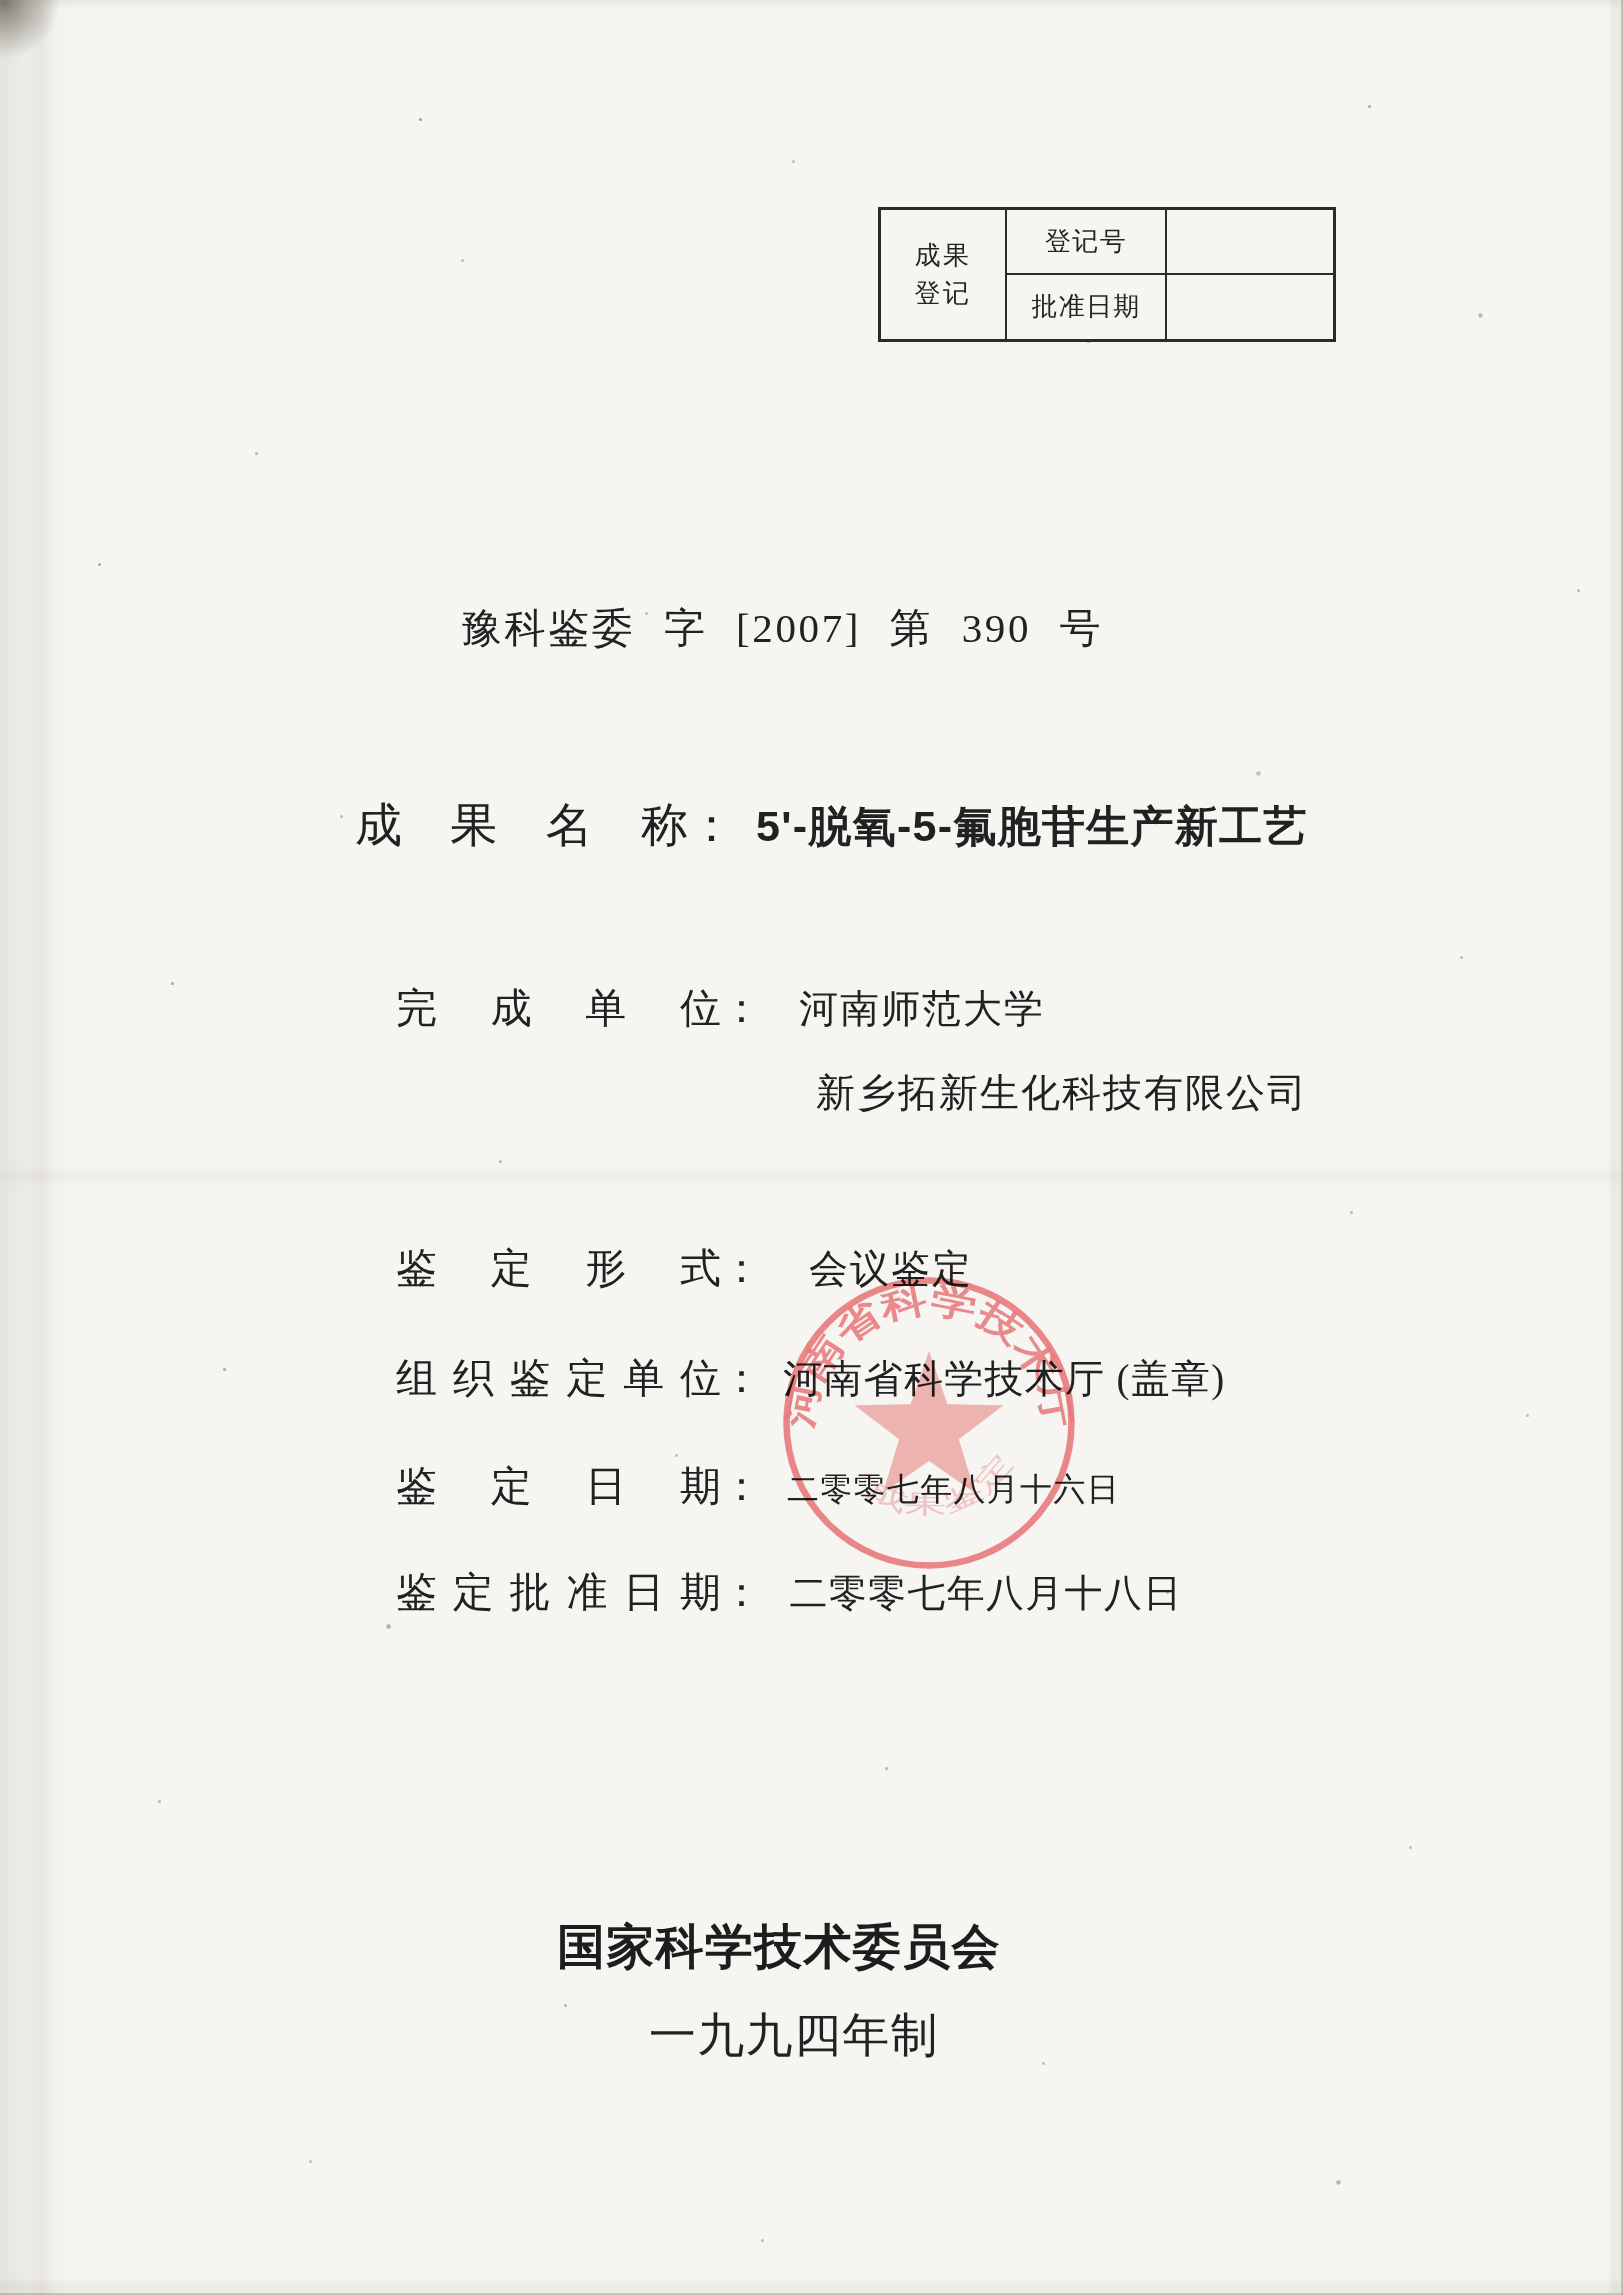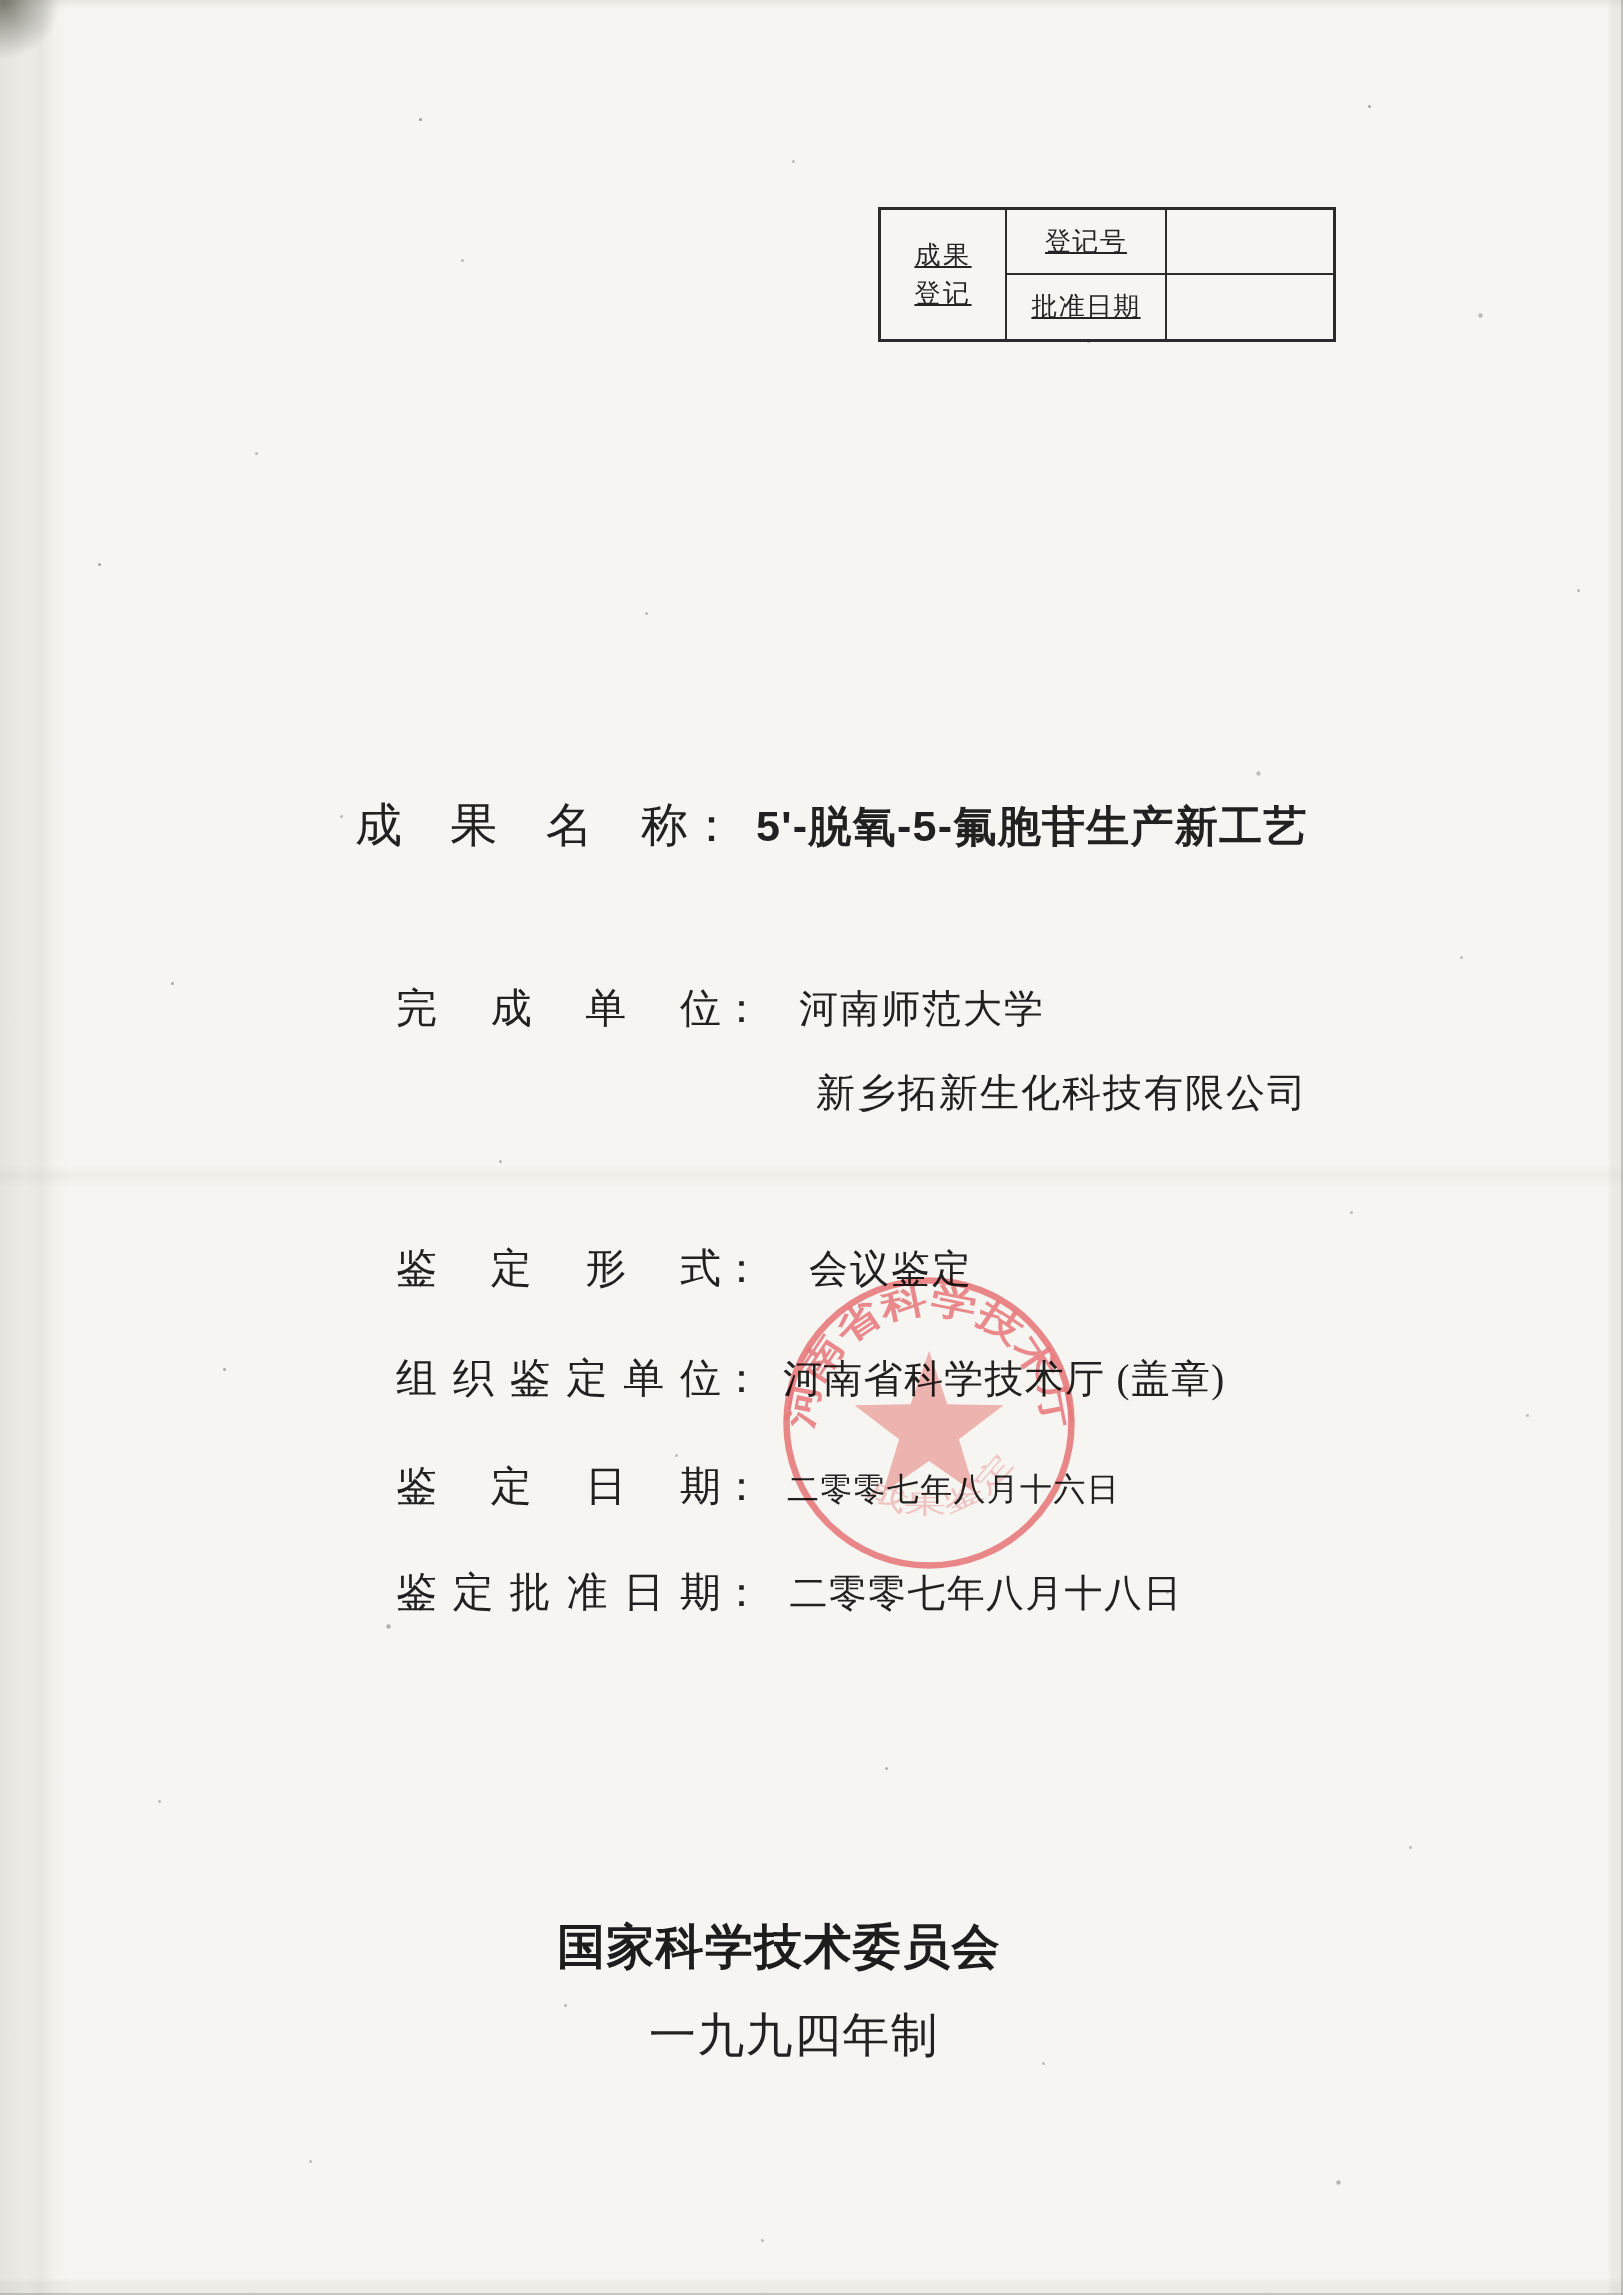--- a/index.html
+++ b/index.html
@@ -37,21 +37,21 @@
       885px 1767px 0 0 rgba(50,50,45,.35), 1409px 1846px 0 0 rgba(50,50,45,.3),
       564px 2004px 0 0 rgba(50,50,45,.34), 1042px 2062px 0 0 rgba(50,50,45,.3),
       309px 2160px 0 0 rgba(50,50,45,.3), 1337px 2181px 0 0.7px rgba(50,50,45,.33),
       761px 2239px 0 0 rgba(50,50,45,.3), 461px 259px 0 0 rgba(50,50,45,.3);
   }
   
   .reg-table{
     position:absolute;left:878px;top:207px;width:458px;height:135px;
     border:3.3px solid #2b2b2b;box-sizing:border-box;
     display:grid;grid-template-columns:126px 160px 1fr;grid-template-rows:1fr 1fr;
-    background:transparent;font-size:26px;color:#242424;text-decoration:underline;
+    background:transparent;font-size:26px;color:#242424;
   }
   .reg-header{
     grid-row:1/3;grid-column:1;border-right:2.6px solid #2b2b2b;
     display:flex;align-items:center;justify-content:center;text-align:center;
     line-height:1.45;letter-spacing:2.6px;
   }
   .reg-header span{display:inline-block;width:2.2em;word-break:break-all;}
   .reg-label{
     display:flex;align-items:center;justify-content:center;
     border-right:2.6px solid #2b2b2b;letter-spacing:1.3px;
@@ -117,20 +117,21 @@
     <div class="reg-header">
       <span>成果登记</span>
     </div>
     <div class="reg-label rl1">登记号</div>
     <div class="reg-value"></div>
     <div class="reg-label rl2">批准日期</div>
     <div class="reg-value2"></div>
   </div>
 
 
+  <div class="serial">豫科鉴委 字 [2007] 第 390 号</div>
 
   <div class="row row-result">
     <span class="jlabel">成果名称</span><span class="colon">：</span><span class="value">5'-脱氧-5-氟胞苷生产新工艺</span>
   </div>
 
   <div class="row row-std row-completing">
     <span class="jlabel">完成单位</span><span class="colon">：</span><span class="value">河南师范大学</span>
   </div>
   <div class="row unit2">新乡拓新生化科技有限公司</div>
 

